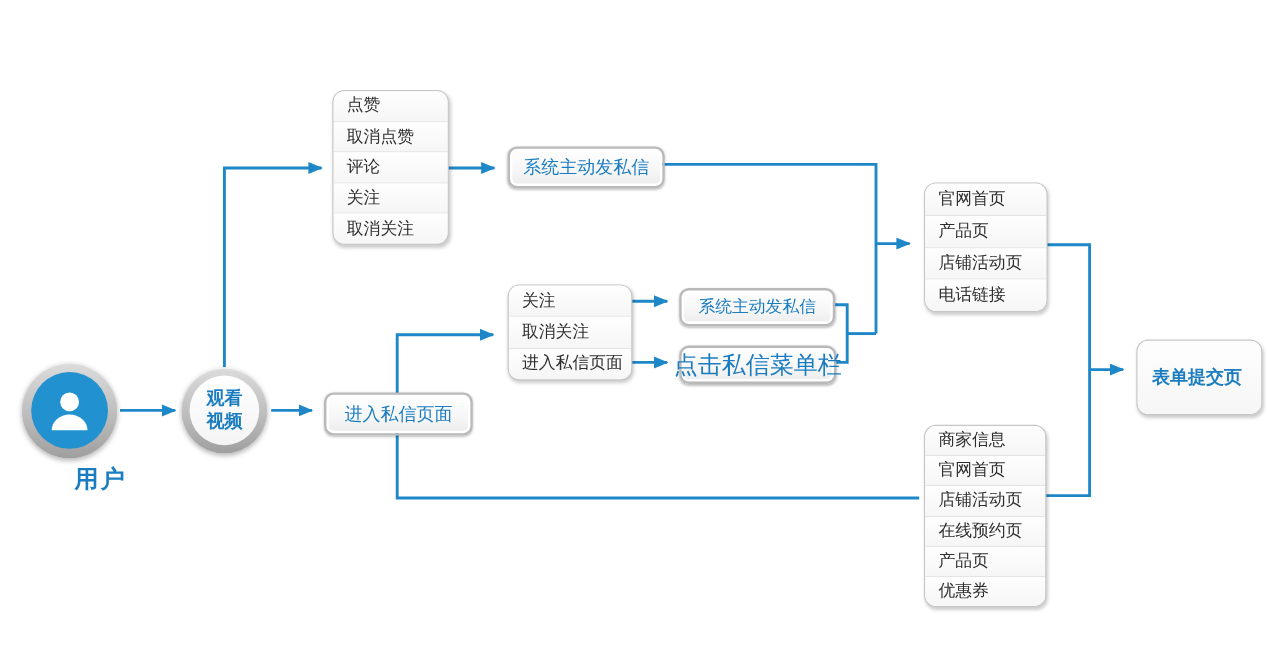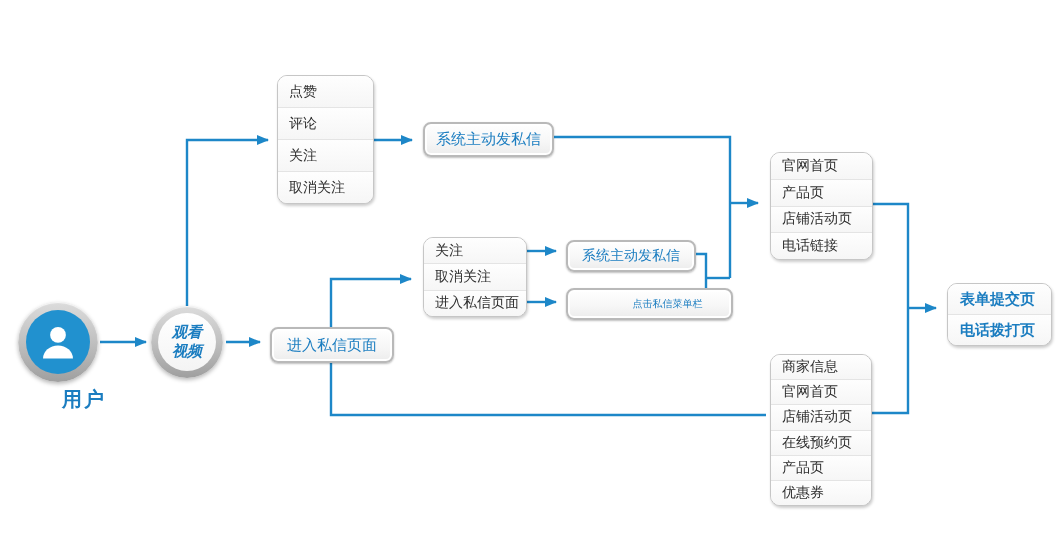--- a/index.html
+++ b/index.html
@@ -8,21 +8,20 @@
     font-family:"DejaVu Sans", sans-serif; overflow:hidden;
   }
   .wires { position:absolute; left:0; top:0; width:1057px; height:548px; pointer-events:none; }
 
   
   .ring {
     position:absolute; border-radius:50%;
     background:linear-gradient(180deg,#dcdcdc 0%,#c3c3c3 45%,#9f9f9f 100%);
     display:flex; align-items:center; justify-content:center;
     box-shadow:0 2px 4px rgba(0,0,0,.28), inset 0 1px 1px rgba(255,255,255,.8);
-    font-style:italic;
   }
   .avatar-ring { left:18px; top:302px; width:80px; height:80px; }
   .avatar-inner {
     width:64px; height:64px; border-radius:50%; background:#2191cf;
     display:flex; align-items:center; justify-content:center;
   }
   .actor-label {
     position:absolute; left:10px; top:386px; width:96px; text-align:right;
     font-size:20px; font-weight:bold; color:#1b7dc0; letter-spacing:2px;
   }
@@ -38,21 +37,21 @@
   .pill {
     position:absolute; display:flex; align-items:center; justify-content:center;
     background:linear-gradient(180deg,#ffffff 0%,#f6f6f6 60%,#ececec 100%);
     border:2px solid #b9b9b9; border-radius:8px;
     box-shadow:0 1px 2px rgba(0,0,0,.25), inset 0 0 0 2px #ffffff;
     color:#1b7dc0; font-weight:400; font-size:15px; white-space:nowrap;
   }
   .pill-enter   { left:270px; top:327px; width:120px; height:32px; }
   .pill-systop  { left:423px; top:122px; width:127px; height:31px; }
   .pill-sysmid  { left:566px; top:240px; width:126px; height:28px; font-size:14px; }
-  .pill-clickmenu { left:566px; top:288px; width:127px; height:28px; font-size:10px;padding-left:36px; }
+  .pill-clickmenu { left:566px; top:288px; width:127px; height:28px; font-size:20px; }
 
   
   .listbox {
     position:absolute; display:flex; flex-direction:column;
     background:#ffffff; border:1px solid #c6c6c6; border-radius:10px;
     box-shadow:1px 2px 3px rgba(0,0,0,.2), inset 0 1px 0 #ffffff;
     overflow:hidden;
   }
   .listbox .row {
     flex:1; display:flex; align-items:center; padding-left:11px;
@@ -121,20 +120,21 @@
   </div>
   <div class="pill pill-sysmid">
     <span>系统主动发私信</span>
   </div>
   <div class="pill pill-clickmenu">
     <span>点击私信菜单栏</span>
   </div>
 
   <div class="listbox lb-video-actions">
     <div class="row">点赞</div>
+    <div class="row">取消点赞</div>
     <div class="row">评论</div>
     <div class="row">关注</div>
     <div class="row">取消关注</div>
   </div>
 
   <div class="listbox lb-follow-actions">
     <div class="row">关注</div>
     <div class="row">取消关注</div>
     <div class="row">进入私信页面</div>
   </div>
@@ -150,16 +150,15 @@
     <div class="row">商家信息</div>
     <div class="row">官网首页</div>
     <div class="row">店铺活动页</div>
     <div class="row">在线预约页</div>
     <div class="row">产品页</div>
     <div class="row">优惠券</div>
   </div>
 
   <div class="listbox lb-result-pages">
     <div class="row">表单提交页</div>
-    <div class="row">电话拨打页</div>
   </div>
 
 </div>
 
 </body></html>

